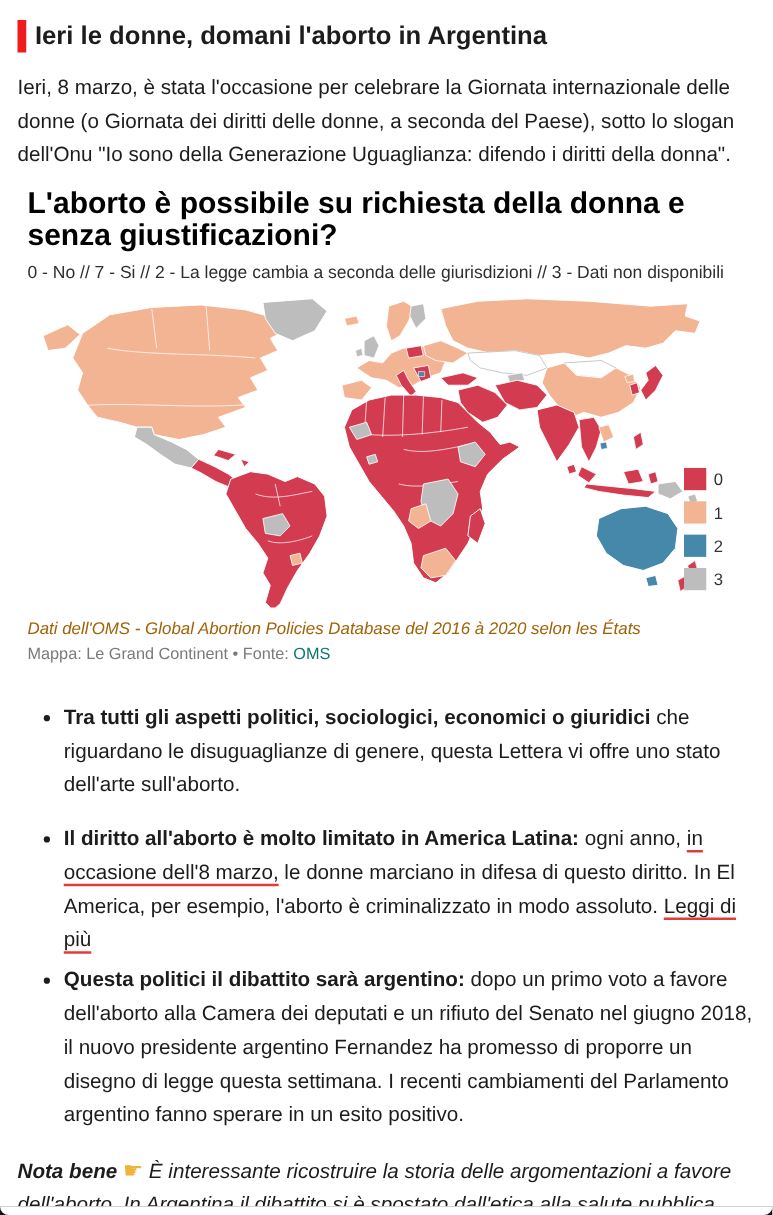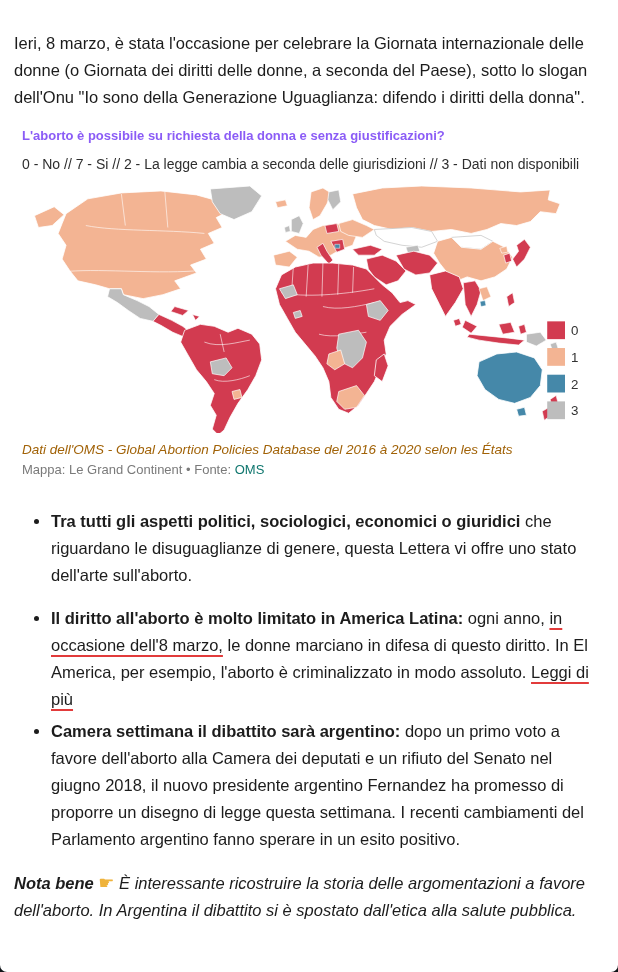--- a/index.html
+++ b/index.html
@@ -10,21 +10,21 @@
   }
   .content { padding:15px 14px 0 14px; }
 
   .headline { display:flex; align-items:center; gap:7px; }
   .headline .bar { width:7px; height:26px; flex:0 0 7px; }
   h1 { font-size:20.5px; line-height:27px; font-weight:bold; color:#1c1c1c; }
 
   .intro { margin-top:15px; font-size:16.5px; line-height:27px; }
 
   .chart-block { margin-top:12px; padding-left:8px; }
-  .chart-title { font-size:13px; line-height:26px; font-weight:bold; color:#8b5cf6; }
+  .chart-title { font-size:24px; line-height:26px; font-weight:bold; color:#000000; }
   .chart-subtitle { margin-top:6px; font-size:14px; line-height:18px; color:#2e2e2e; }
   .map-wrap { margin-top:13px; width:592px; height:247px; }
   .map-wrap svg { display:block; width:100%; height:100%; }
   .map-caption { margin-top:8px; font-size:13.5px; line-height:17px; font-style:italic; color:#a16207; }
   .map-credit { margin-top:4px; font-size:13px; line-height:16px; color:#7a7a7a; }
   .map-credit a { color:#0f766e; text-decoration:none; }
 
   ul.points { margin:30px 0 0 0; padding-left:37px; }
   ul.points li { font-size:16.5px; line-height:27px; margin-bottom:16px; }
   ul.points li:nth-child(2) { margin-bottom:5px; }
@@ -40,20 +40,24 @@
   .bottom-peek .mask { position:absolute; left:0; right:0; top:0; bottom:0; background:#ffffff;
     border-bottom-left-radius:10px; border-bottom-right-radius:10px; }
 
   svg .cline { fill:none; stroke:#ffffff; stroke-width:0.7; opacity:0.85; }
 </style>
 </head>
 <body>
 
 <div class="content">
 
+  <div class="headline">
+    <span class="bar" style="background-color: rgb(238, 28, 28);"></span>
+    <h1>Ieri le donne, domani l'aborto in Argentina</h1>
+  </div>
 
   <p class="intro">Ieri, 8 marzo, è stata l'occasione per celebrare la Giornata internazionale delle donne (o Giornata dei diritti delle donne, a seconda del Paese), sotto lo slogan dell'Onu "Io sono della Generazione Uguaglianza: difendo i diritti della donna".</p>
 
   <div class="chart-block">
     <div class="chart-title">L'aborto è possibile su richiesta della donna e senza giustificazioni?</div>
     <div class="chart-subtitle">0 - No // 7 - Si // 2 - La legge cambia a seconda delle giurisdizioni // 3 - Dati non disponibili</div>
 
     <div class="map-wrap">
       <svg viewBox="0 0 590 250" xmlns="http://www.w3.org/2000/svg">
 
@@ -209,21 +213,21 @@
       </svg>
     </div>
 
     <div class="map-caption">Dati dell'OMS - Global Abortion Policies Database del 2016 à 2020 selon les États</div>
     <div class="map-credit"><span>Mappa: Le Grand Continent • Fonte: </span><a href="#">OMS</a></div>
   </div>
 
   <ul class="points">
     <li><span class="b">Tra tutti gli aspetti politici, sociologici, economici o giuridici</span><span> che riguardano le disuguaglianze di genere, questa Lettera vi offre uno stato dell'arte sull'aborto.</span></li>
     <li><span class="b">Il diritto all'aborto è molto limitato in America Latina:</span><span> ogni anno, </span><a href="#" class="redlink">in occasione dell'8 marzo,</a><span> le donne marciano in difesa di questo diritto. In El America, per esempio, l'aborto è criminalizzato in modo assoluto. </span><a href="#" class="redlink">Leggi di più</a></li>
-    <li><span class="b">Camera settimana il dibattito sarà argentino:</span><span> dopo un primo voto a favore dell'aborto alla Camera dei deputati e un rifiuto del Senato nel giugno 2018, il nuovo presidente argentino Fernandez ha promesso di proporre un disegno di legge questa settimana. I recenti cambiamenti del Parlamento argentino fanno sperare in un esito positivo.</span></li>
+    <li><span class="b">Questa politici il dibattito sarà argentino:</span><span> dopo un primo voto a favore dell'aborto alla Camera dei deputati e un rifiuto del Senato nel giugno 2018, il nuovo presidente argentino Fernandez ha promesso di proporre un disegno di legge questa settimana. I recenti cambiamenti del Parlamento argentino fanno sperare in un esito positivo.</span></li>
   </ul>
 
   <p class="nota"><span class="b">Nota bene</span> <span class="pointer">☛</span><span> È interessante ricostruire la storia delle argomentazioni a favore dell'aborto. In Argentina il dibattito si è spostato dall'etica alla salute pubblica. </span></p>
 
 </div>
 
 <div class="bottom-peek">
   <div class="mask"></div>
 </div>
 

